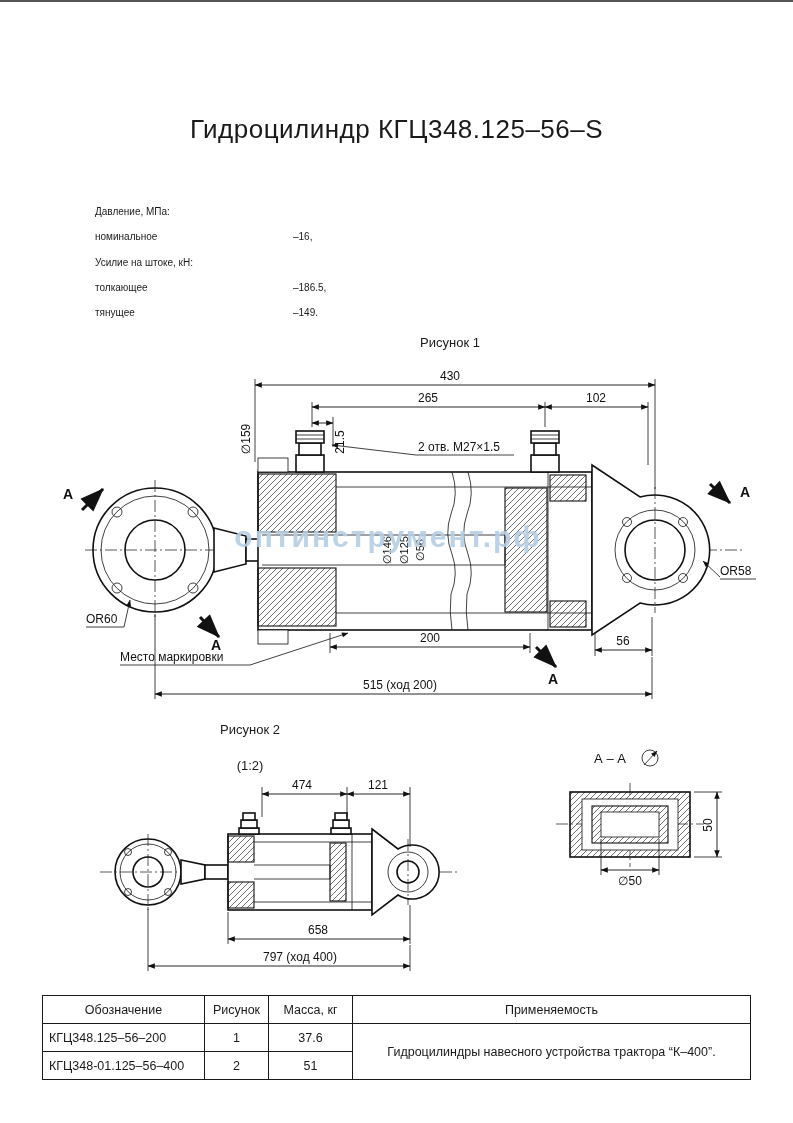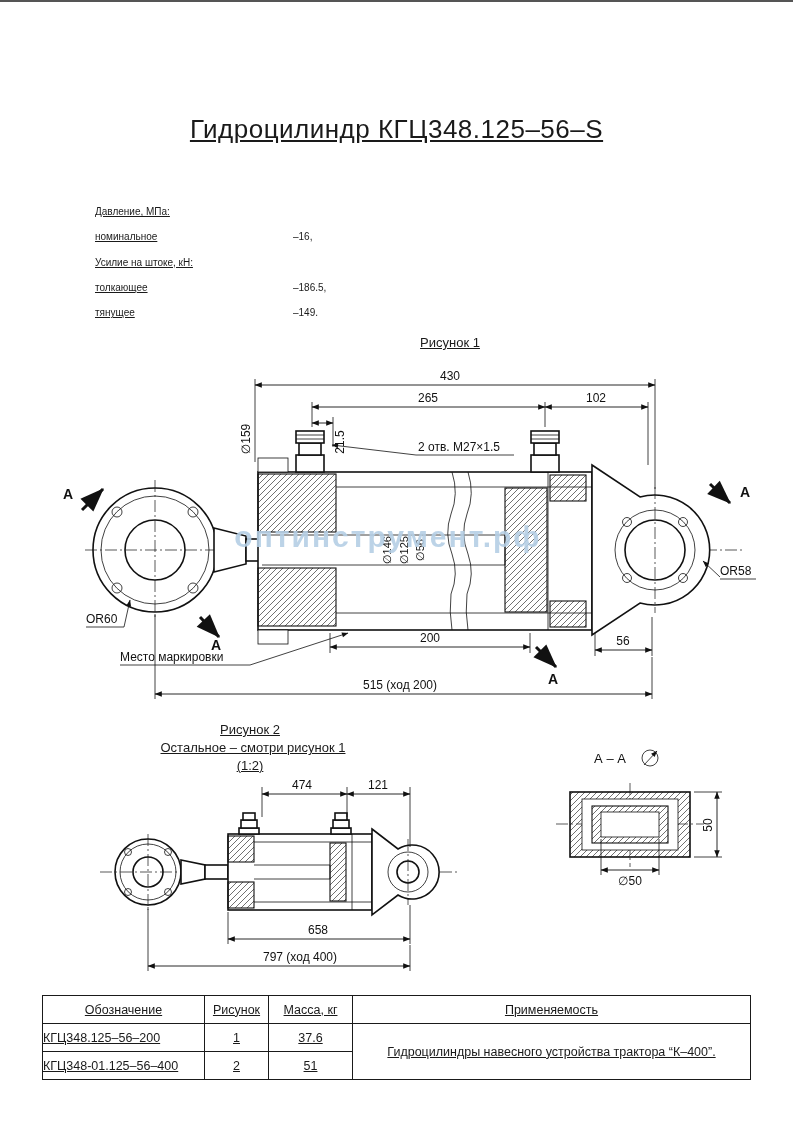--- a/index.html
+++ b/index.html
@@ -1,19 +1,19 @@
 <!DOCTYPE html>
 <html><head>
 <meta charset="utf-8">
 <style>
   html,body { margin:0; padding:0; background:#e8e8e8; }
   .page { position:relative; width:793px; height:1123px; margin:0 auto; background:#fff;
           font-family:"Liberation Sans", sans-serif; color:#1a1a1a; overflow:hidden;
           border-top:2px solid #555; box-sizing:border-box; }
-  .abs { position:absolute;text-decoration:underline; }
+  .abs { position:absolute; }
   .title { top:112px; left:0; width:100%; text-align:center; font-size:26px; letter-spacing:0.5px; }
   .spec { top:197px; left:95px; font-size:10px; line-height:25.3px; width:320px; }
   .spec .row { position:relative; height:25.3px; }
   .spec .val { position:absolute; left:198px; top:0; }
   .notes { top:197px; left:414px; font-size:13px; line-height:25.3px; }
   .cap { font-size:13px; text-align:center; }
   svg { position:absolute; left:0; }
   svg text { font-family:"Liberation Sans", sans-serif; font-size:12px; fill:#111; }
   .dim-line { stroke:#111; stroke-width:0.9; fill:none; }
   .ext  { stroke:#111; stroke-width:0.8; }
@@ -21,21 +21,21 @@
   .outw { stroke:#111; stroke-width:1.6; fill:#fff; }
   .thin { stroke:#111; stroke-width:0.8; fill:none; }
   .thinw{ stroke:#111; stroke-width:0.8; fill:#fff; }
   .hat  { fill:url(#h1); stroke:#111; stroke-width:1.1; }
   .cl   { stroke:#111; stroke-width:0.7; stroke-dasharray:12 3 2 3; fill:none; }
   .thick{ stroke:#111; stroke-width:3; fill:none; }
   .lead { stroke:#111; stroke-width:0.8; fill:none; }
   .wm   { font-size:30px; font-weight:bold; fill:#b5cfe5; letter-spacing:2px; opacity:0.9; }
   .sect-letter { font-size:14px; font-weight:bold; }
   table.spec-table { border-collapse:collapse; font-size:12.5px; table-layout:fixed; }
-  .spec-table th, .spec-table td { border:1.2px solid #1a1a1a; padding:0 0; height:27px;
+  .spec-table th, .spec-table td { border:1.2px solid #1a1a1a; padding:0 6px; height:27px;
       font-weight:normal; text-align:center; overflow:hidden; }
   .spec-table td.c-left { text-align:left; }
 </style>
 </head>
 <body>
 
 <div class="page">
 
   <div class="abs title">Гидроцилиндр КГЦ348.125–56–S</div>
 
@@ -197,21 +197,20 @@
       <line class="thick" x1="710" y1="137" x2="730" y2="156" marker-end="url(#ar)"></line>
       <text class="sect-letter" x="745" y="150" text-anchor="middle">А</text>
       <line class="thick" x1="536" y1="300" x2="556" y2="320" marker-end="url(#ar)"></line>
       <text class="sect-letter" x="553" y="337" text-anchor="middle">А</text>
     </g>
 
     <text class="wm" x="388" y="200" text-anchor="middle">оптинструмент.рф</text>
   </svg>
 
   <div class="abs cap" style="left:150px; top:720px; width:200px;">Рисунок 2</div>
-  <div class="abs cap" style="left:103px; top:738px; width:300px;">Остальное – смотри рисунок 1</div>
   <div class="abs cap" style="left:150px; top:756px; width:200px;">(1:2)</div>
 
   <svg style="top:715px;" width="793" height="275" viewBox="0 0 793 275">
     <g>
       <line class="cl" x1="100" y1="155" x2="460" y2="155"></line>
 
       <g>
         <circle class="out" cx="148" cy="155" r="33"></circle>
         <circle class="thin" cx="148" cy="155" r="28"></circle>
         <circle class="out" cx="148" cy="155" r="15"></circle>

